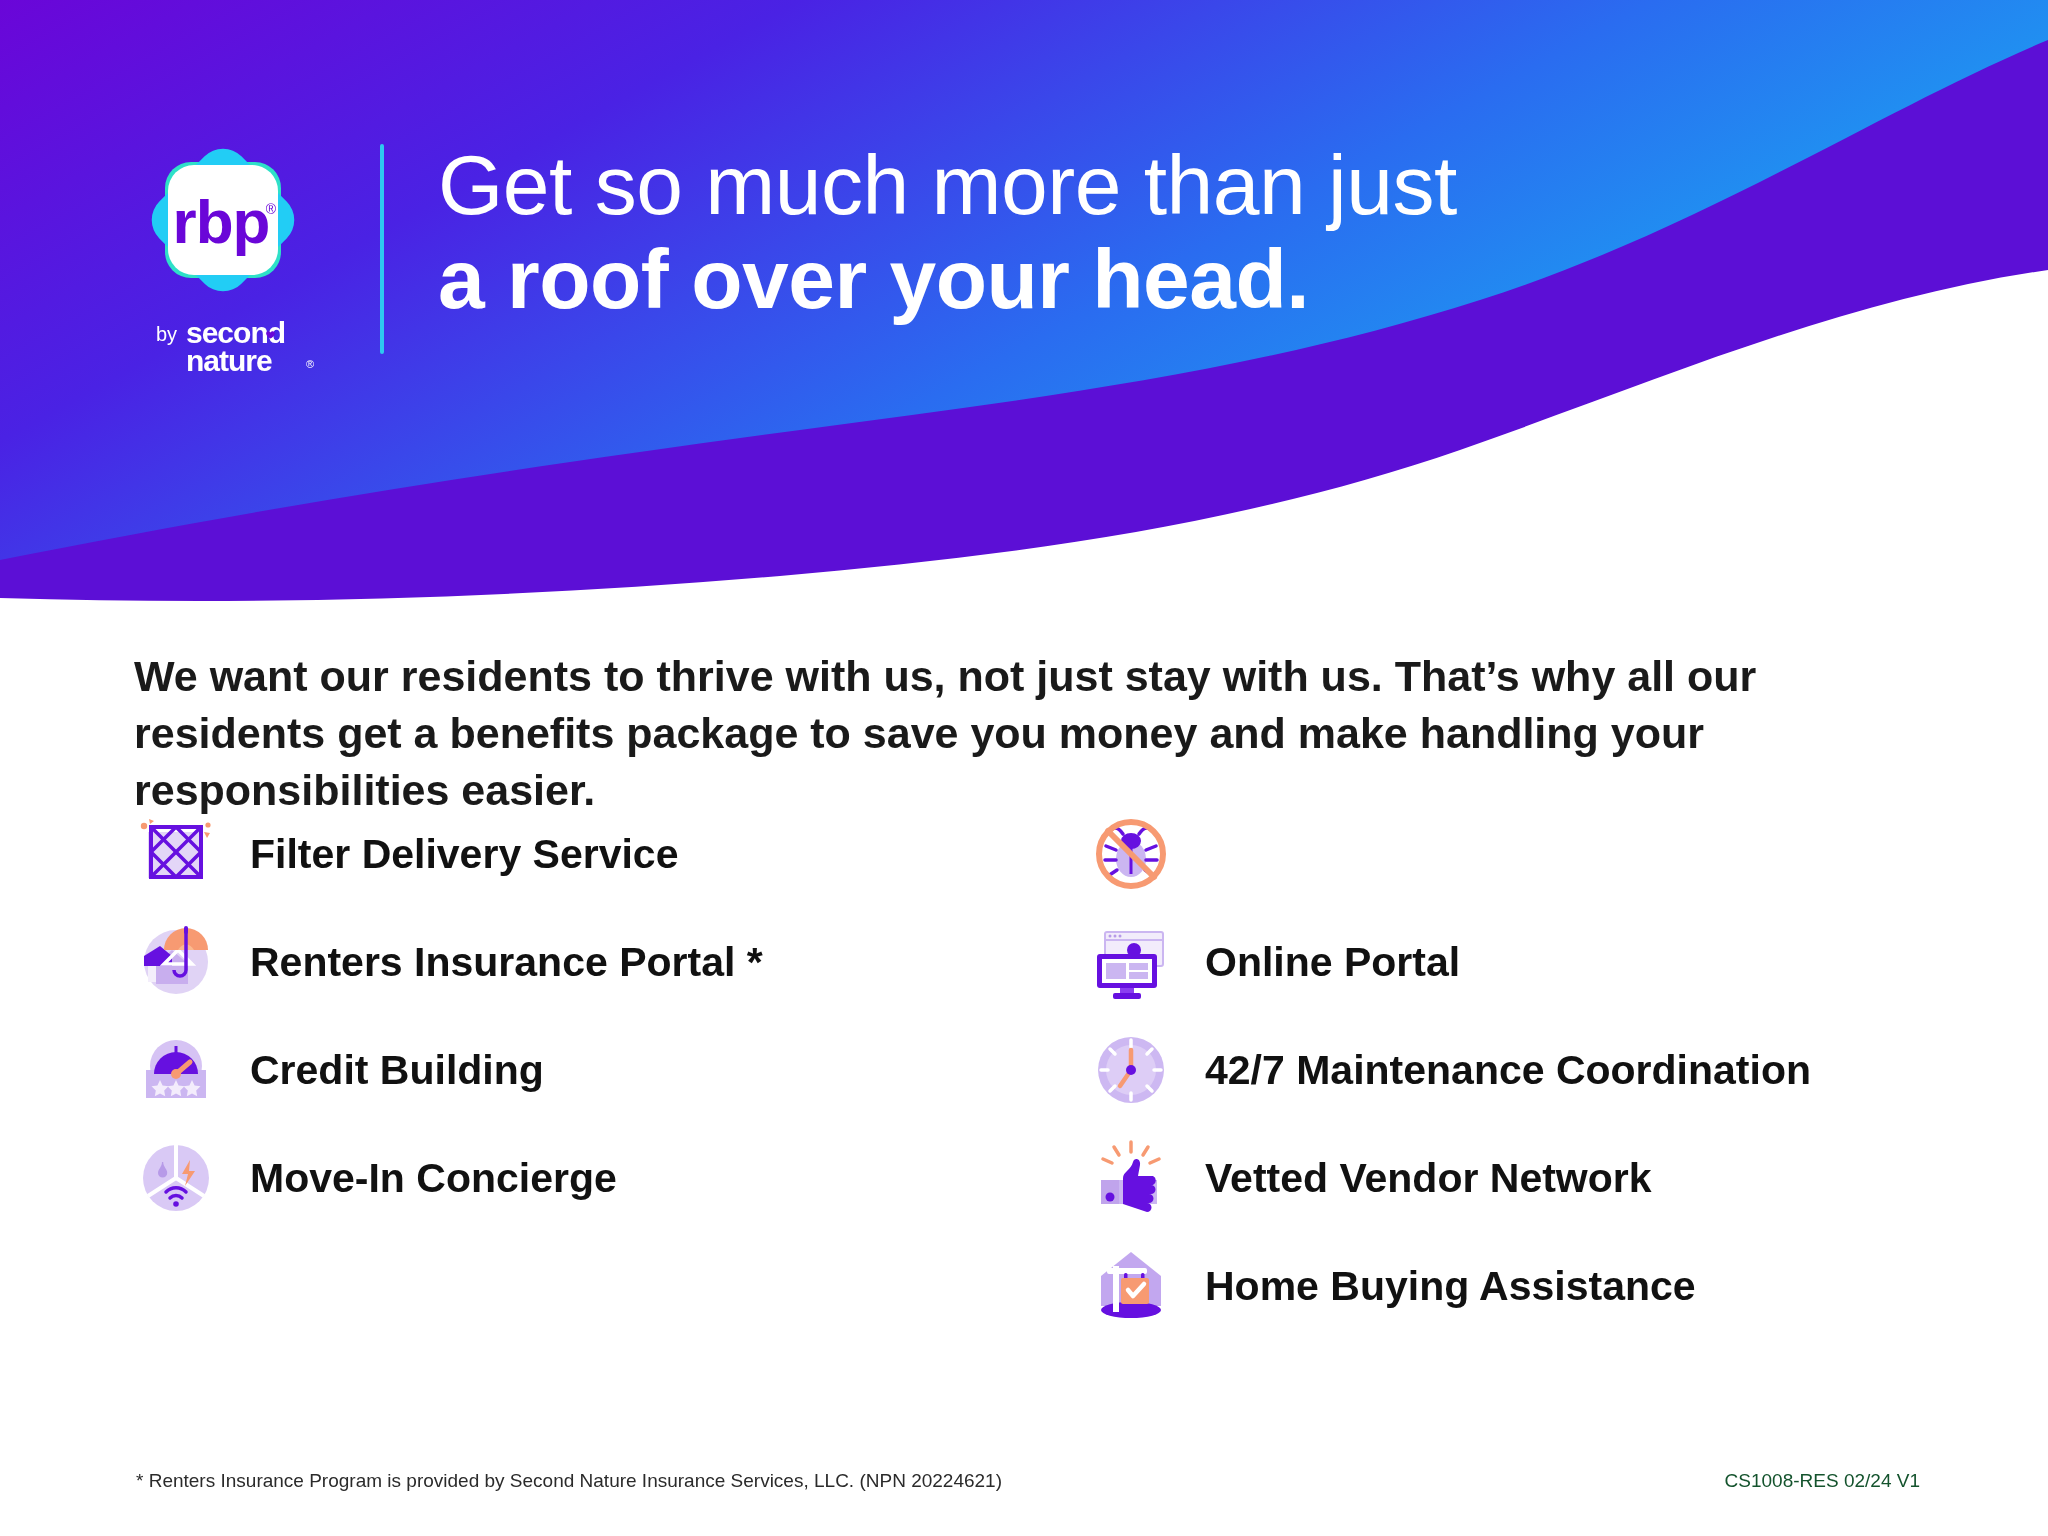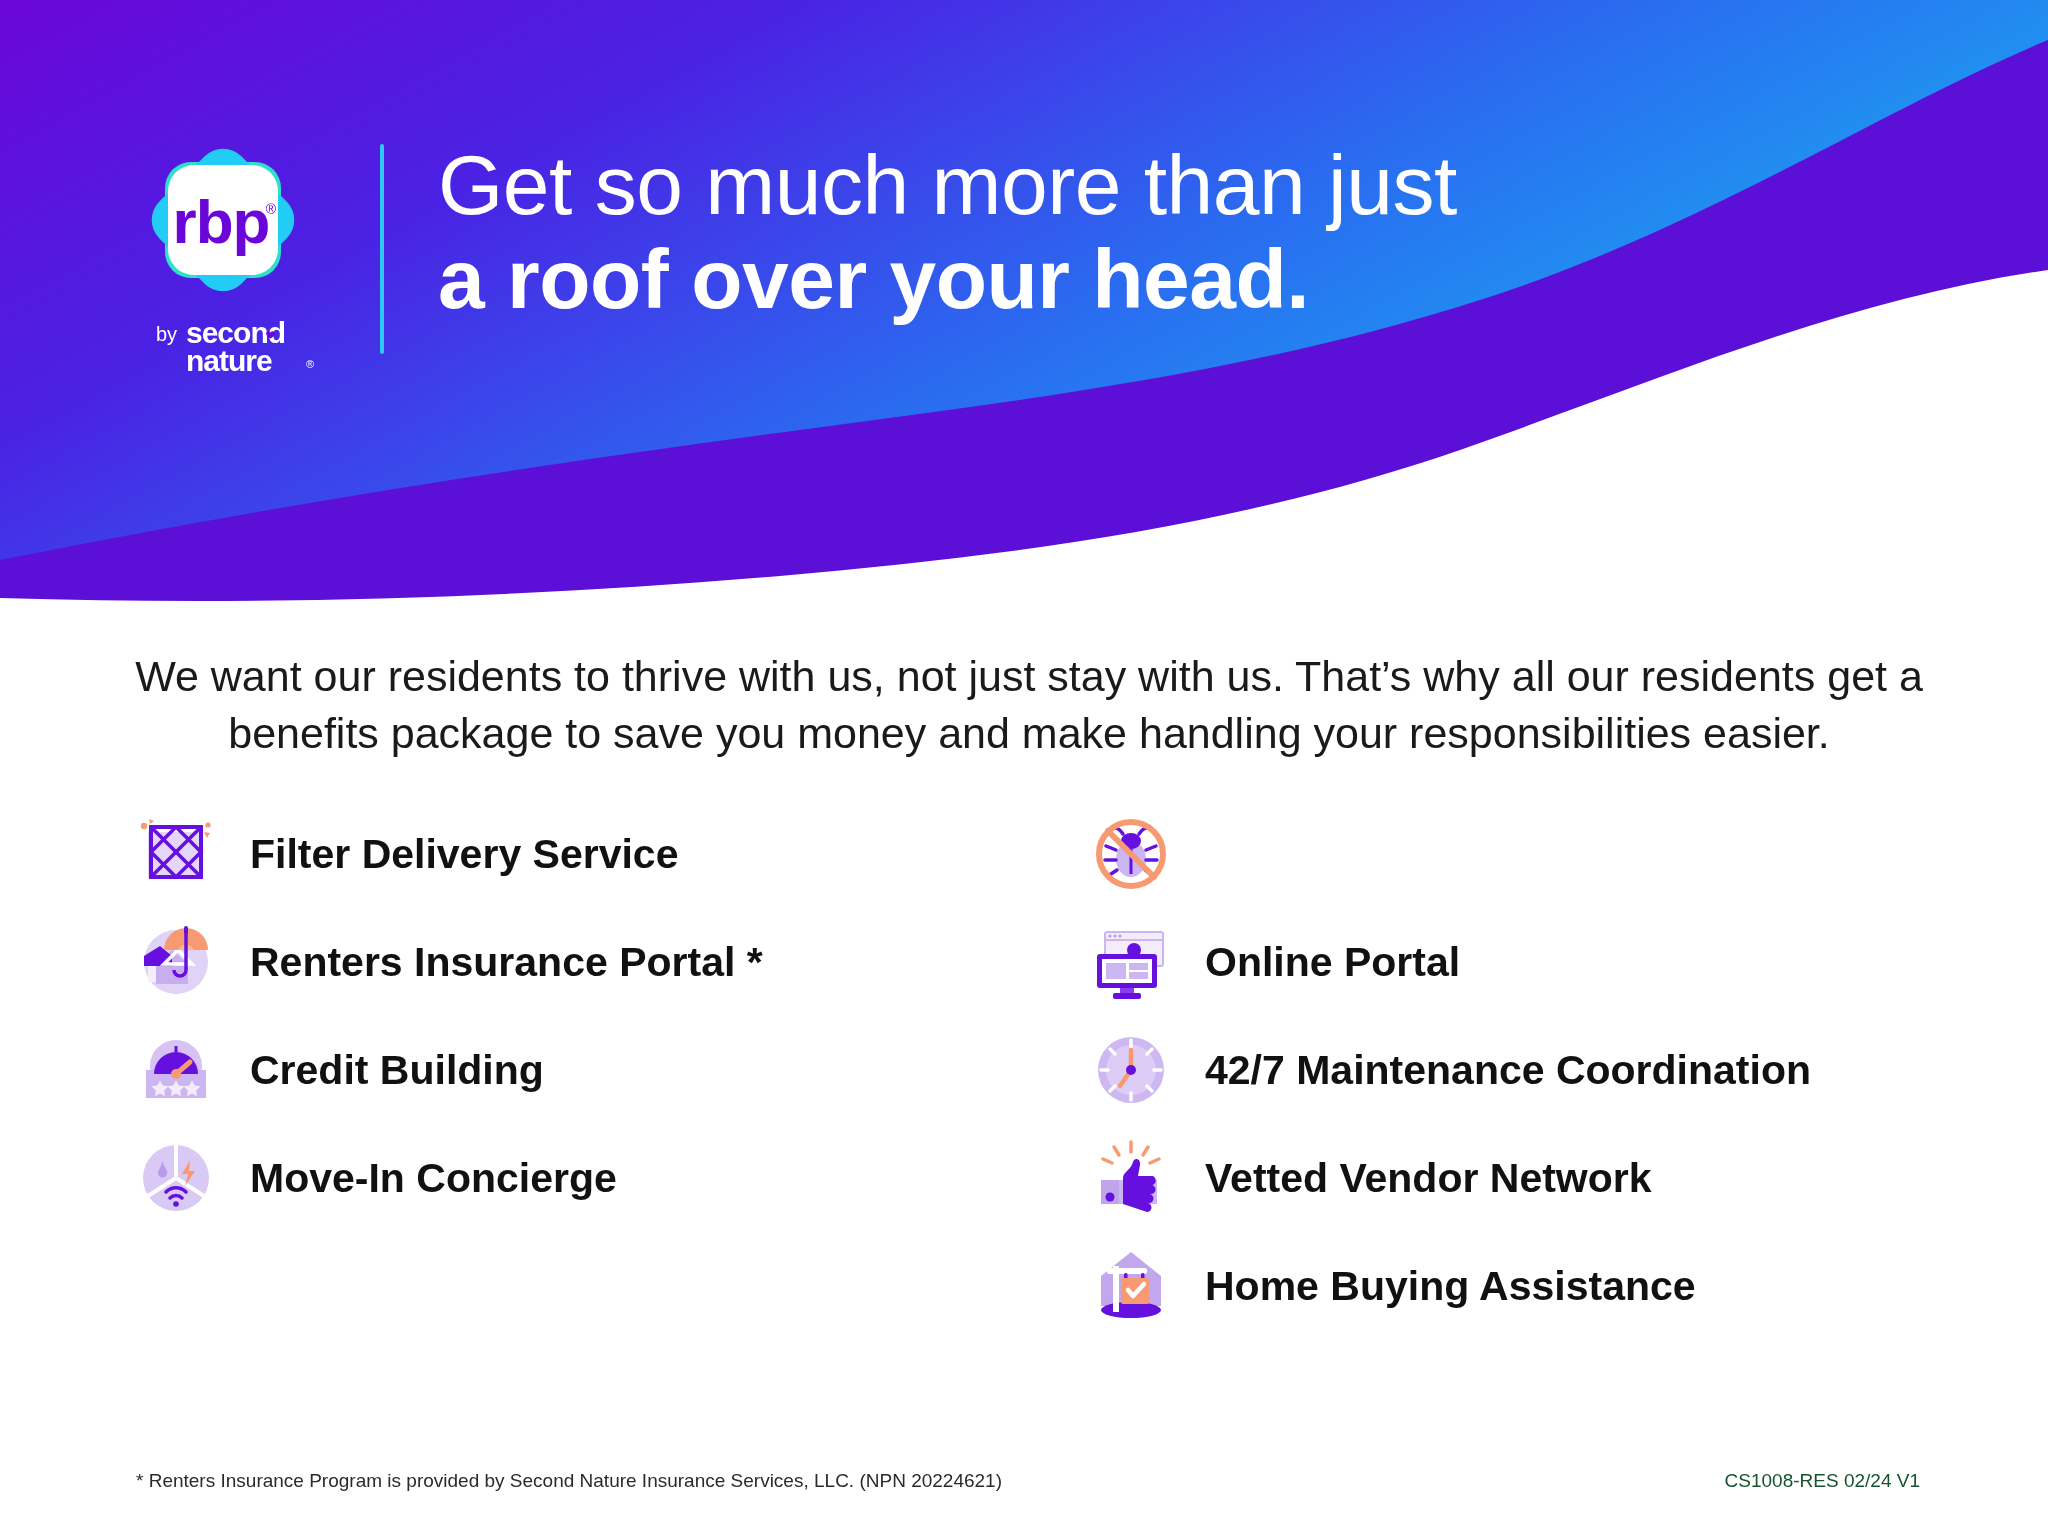--- a/index.html
+++ b/index.html
@@ -64,22 +64,21 @@
   }
 
   
   .intro {
     position:absolute;
     top:648px; left:134px;
     width:1790px;
     font-size:43px;
     line-height:1.33;
     color:#1a1a1a;
-    font-weight:400;
-    text-align:center;
+    font-weight:700;
   }
 
   .benefits {
     position:absolute;
     top:800px; left:134px;
     width:1800px;
     display:flex;
   }
   .col { display:flex; flex-direction:column; }
   .col-left  { width:955px; }

